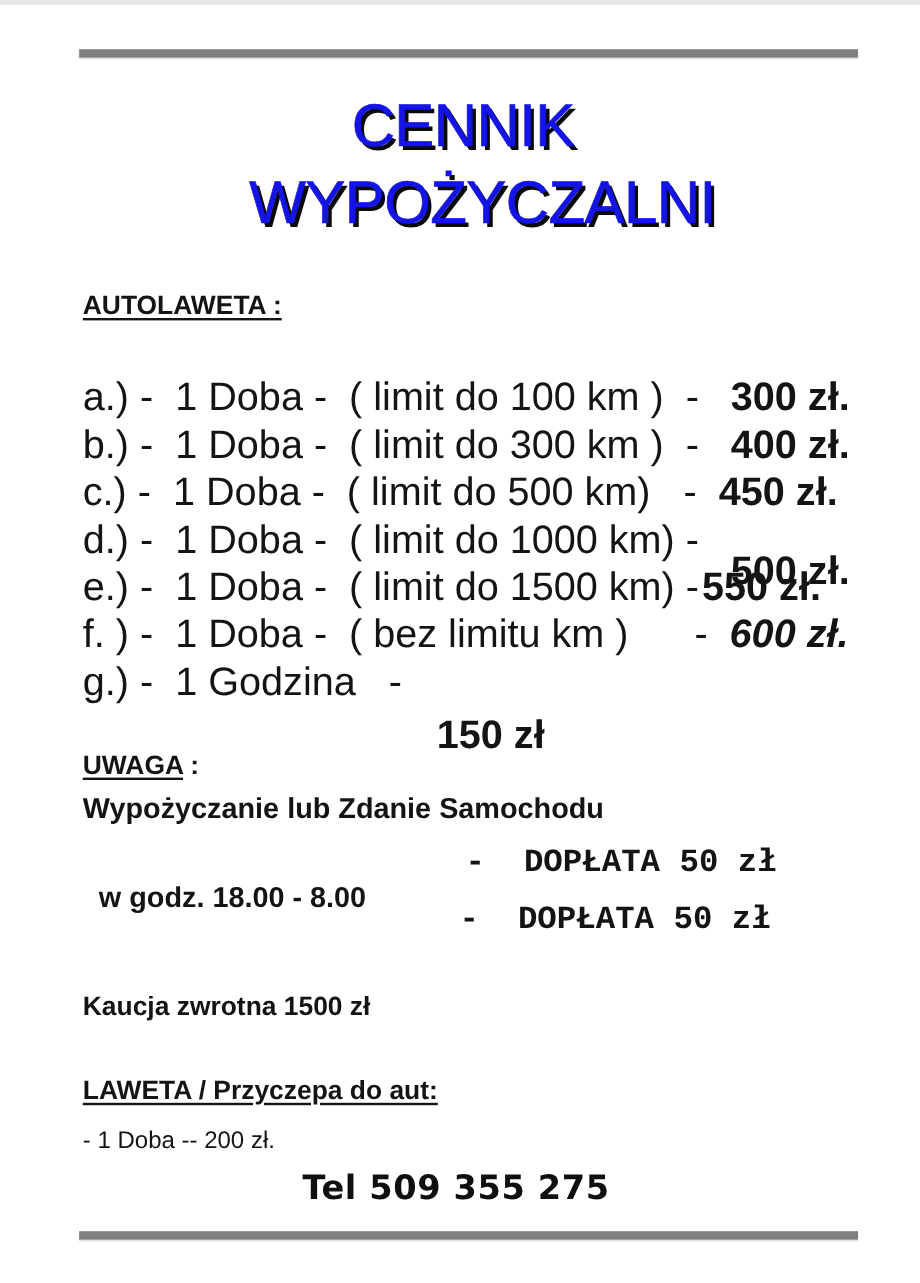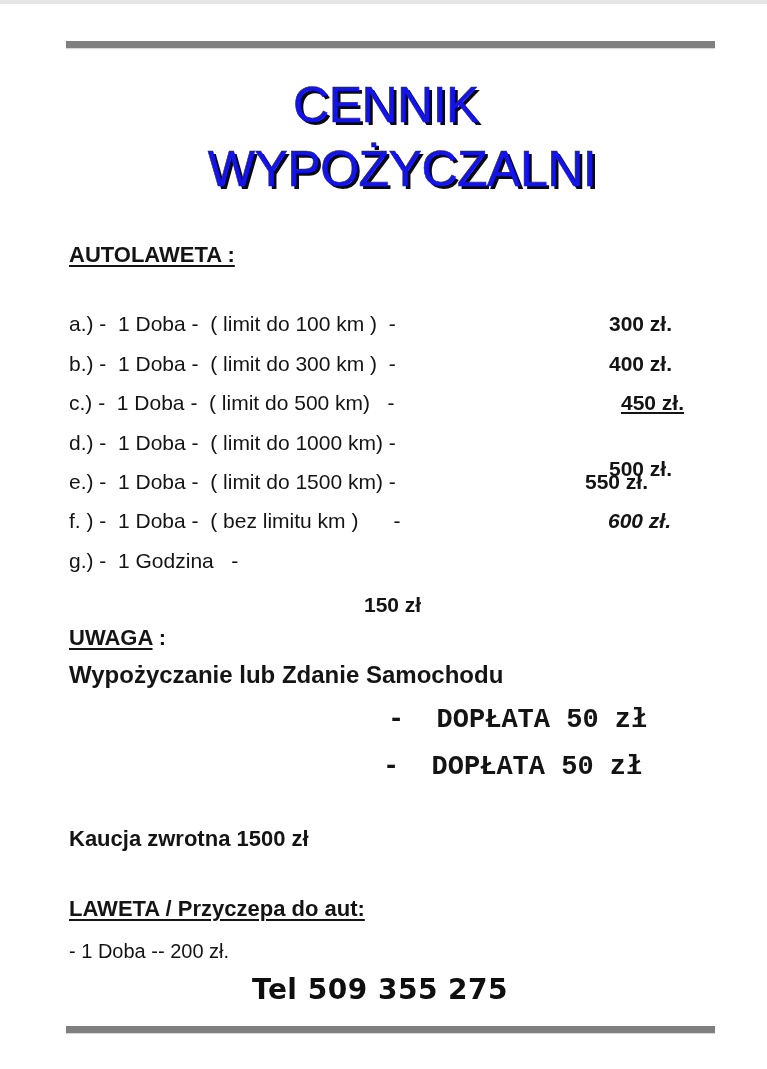--- a/index.html
+++ b/index.html
@@ -58,21 +58,21 @@
 
   .price-list {
     position: absolute;
     left: 69px;
     top: 312px;
   }
   .row {
     position: absolute;
     left: 0;
     height: 40px;
-    font-size: 21px;
+    font-size: 33px;
     white-space: pre;
     color: #141414;
   }
   .row .desc {
     position: absolute;
     left: 0;
     top: 0;
   }
   .row .amount {
     position: absolute;
@@ -140,21 +140,21 @@
   <div class="row" style="top:0px;">
     <span class="desc">a.) -  1 Doba -  ( limit do 100 km )  -</span>
     <span class="amount" style="left:540px;">300 zł.</span>
   </div>
   <div class="row" style="top:40px;">
     <span class="desc">b.) -  1 Doba -  ( limit do 300 km )  -</span>
     <span class="amount" style="left:540px;">400 zł.</span>
   </div>
   <div class="row" style="top:79px;">
     <span class="desc">c.) -  1 Doba -  ( limit do 500 km)   -</span>
-    <span class="amount" style="left:552px;text-decoration:underline;">450 zł.</span>
+    <span class="amount" style="left:530px;">450 zł.</span>
   </div>
   <div class="row" style="top:119px;">
     <span class="desc">d.) -  1 Doba -  ( limit do 1000 km) -</span>
     <span class="amount" style="left:540px;margin-top:26px;">500 zł.</span>
   </div>
   <div class="row" style="top:158px;">
     <span class="desc">e.) -  1 Doba -  ( limit do 1500 km) -</span>
     <span class="amount" style="left:516px;">550 zł.</span>
   </div>
   <div class="row" style="top:197px;">
@@ -167,20 +167,21 @@
   </div>
 </div>
 
 <div class="heading" style="top:625px;">
   <u>UWAGA</u><span> :</span>
 </div>
 
 <div class="note-line" style="top:661px;">Wypożyczanie lub Zdanie Samochodu</div>
 
 <div class="note-line" style="top:707px;">
+  <span>w godz. 18.00 - 8.00</span>
   <span class="surcharge" style="left:319px;">-  DOPŁATA 50 zł</span>
 </div>
 
 <div class="note-line" style="top:754px;">
   <span class="surcharge" style="left:314px;">-  DOPŁATA 50 zł</span>
 </div>
 
 <div class="deposit">Kaucja  zwrotna 1500 zł</div>
 
 <div class="heading" style="top:896px;">

